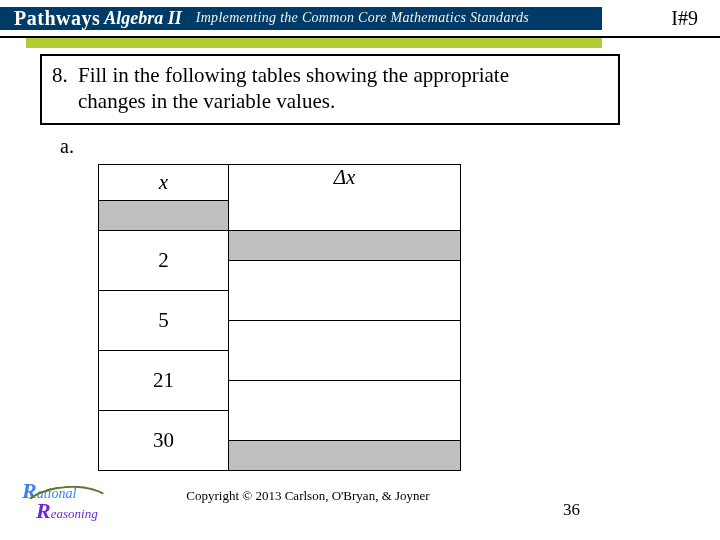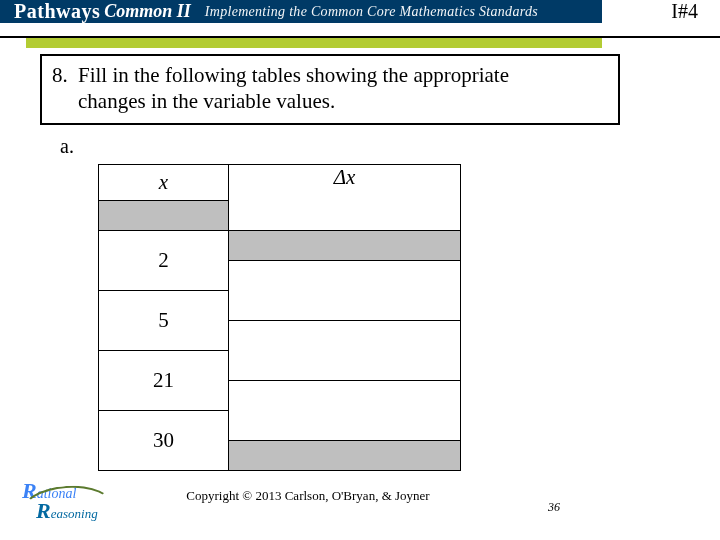--- a/index.html
+++ b/index.html
@@ -1,18 +1,18 @@
 <!DOCTYPE html>
 <html><head>
 <meta charset="utf-8">
 <style>
   * { box-sizing: border-box; margin: 0; padding: 0; }
   html, body { width: 720px; height: 540px; font-family: "Times New Roman", serif; background: #fff; overflow: hidden; }
 
-  .header { width: 720px; height: 38px; display: flex; align-items: flex-start; border-bottom: 2px solid #000; }
+  .header { width: 720px; height: 38px; display: flex; align-items: center; border-bottom: 2px solid #000; }
   .header-left { flex: 1; background: #003a66; color: #fff; display: flex; align-items: center; padding-left: 14px; font-family: Georgia, serif; }
   .header-left .brand1 { font-size: 20px; font-weight: bold; letter-spacing: 0.5px; }
   .header-left .brand2 { font-size: 18px; font-style: italic; margin-left: 4px; font-weight: bold; }
   .header-left .tag { font-size: 14px; margin-left: 14px; letter-spacing: 0.3px; font-style: italic; opacity: 0.95; }
   .header-right { width: 118px; background: #fff; display: flex; align-items: center; justify-content: flex-end; padding-right: 22px; font-size: 20px; }
 
   .accent { width: 720px; height: 10px; display: flex; }
   .accent .a1 { width: 26px; background: #fff; }
   .accent .a2 { flex: 1; background: #b3cc33; }
   .accent .a3 { width: 118px; background: #fff; }
@@ -27,40 +27,40 @@
   .tbl { margin: 6px 0 0 58px; border-collapse: collapse; }
   .tbl td, .tbl th { border: 1px solid #000; text-align: center; }
   .tbl th { font-style: italic; font-weight: normal; font-size: 21px; font-family: "Times New Roman", serif; height: 36px; }
   .col-x { width: 130px; }
   .col-dx { width: 232px; }
   .tbl td.xcell { height: 60px; font-size: 21px; }
   .tbl td.gap { height: 30px; background: #bfbfbf; }
 
   .footer { position: absolute; left: 0; width: 616px; top: 488px; }
   .copyright { text-align: center; font-size: 13px; }
-  .pagenum { position: absolute; right: 56px; top: 12px; font-size: 12px; font-style: italic; }
+  .pagenum { position: absolute; right: 36px; top: 12px; font-size: 17px; }
 
   .logo { position: absolute; left: 22px; top: 480px; width: 88px; height: 42px; }
   .logo .rr-top { font-family: Georgia, serif; font-style: italic; font-size: 14px; line-height: 1; color: #3b82f6; }
   .logo .rr-top .big { font-size: 22px; font-weight: bold; }
-  .logo .rr-bot { font-family: Georgia, serif; font-style: italic; font-size: 13px; line-height: 1; color: #0369a1; margin-left: 14px; margin-top: -2px; }
+  .logo .rr-bot { font-family: Georgia, serif; font-style: italic; font-size: 13px; line-height: 1; color: #6d28d9; margin-left: 14px; margin-top: -2px; }
   .logo .rr-bot .big { font-size: 22px; font-weight: bold; }
   .logo .sw { position: absolute; left: -2px; top: 6px; width: 90px; height: 26px; }
   .logo .sw::before { content: ""; position: absolute; left: 0; top: 0; width: 90px; height: 26px; border: 2px solid #5b7a2e; border-color: #5b7a2e transparent transparent transparent; border-radius: 50% 50% 0 0 / 80% 80% 0 0; transform: rotate(-4deg); }
 </style>
 </head>
 <body>
 
 <div class="header">
   <div class="header-left">
     <span class="brand1">Pathways</span>
-    <span class="brand2">Common II</span>
+    <span class="brand2">Algebra II</span>
     <span class="tag">Implementing the Common Core Mathematics Standards</span>
   </div>
-  <div class="header-right">I#4</div>
+  <div class="header-right">I#9</div>
 </div>
 <div class="accent">
   <div class="a1"></div>
     <div class="a2"></div>
     <div class="a3"></div>
 </div>
 
 <div class="content">
 
   <div class="question-box">

